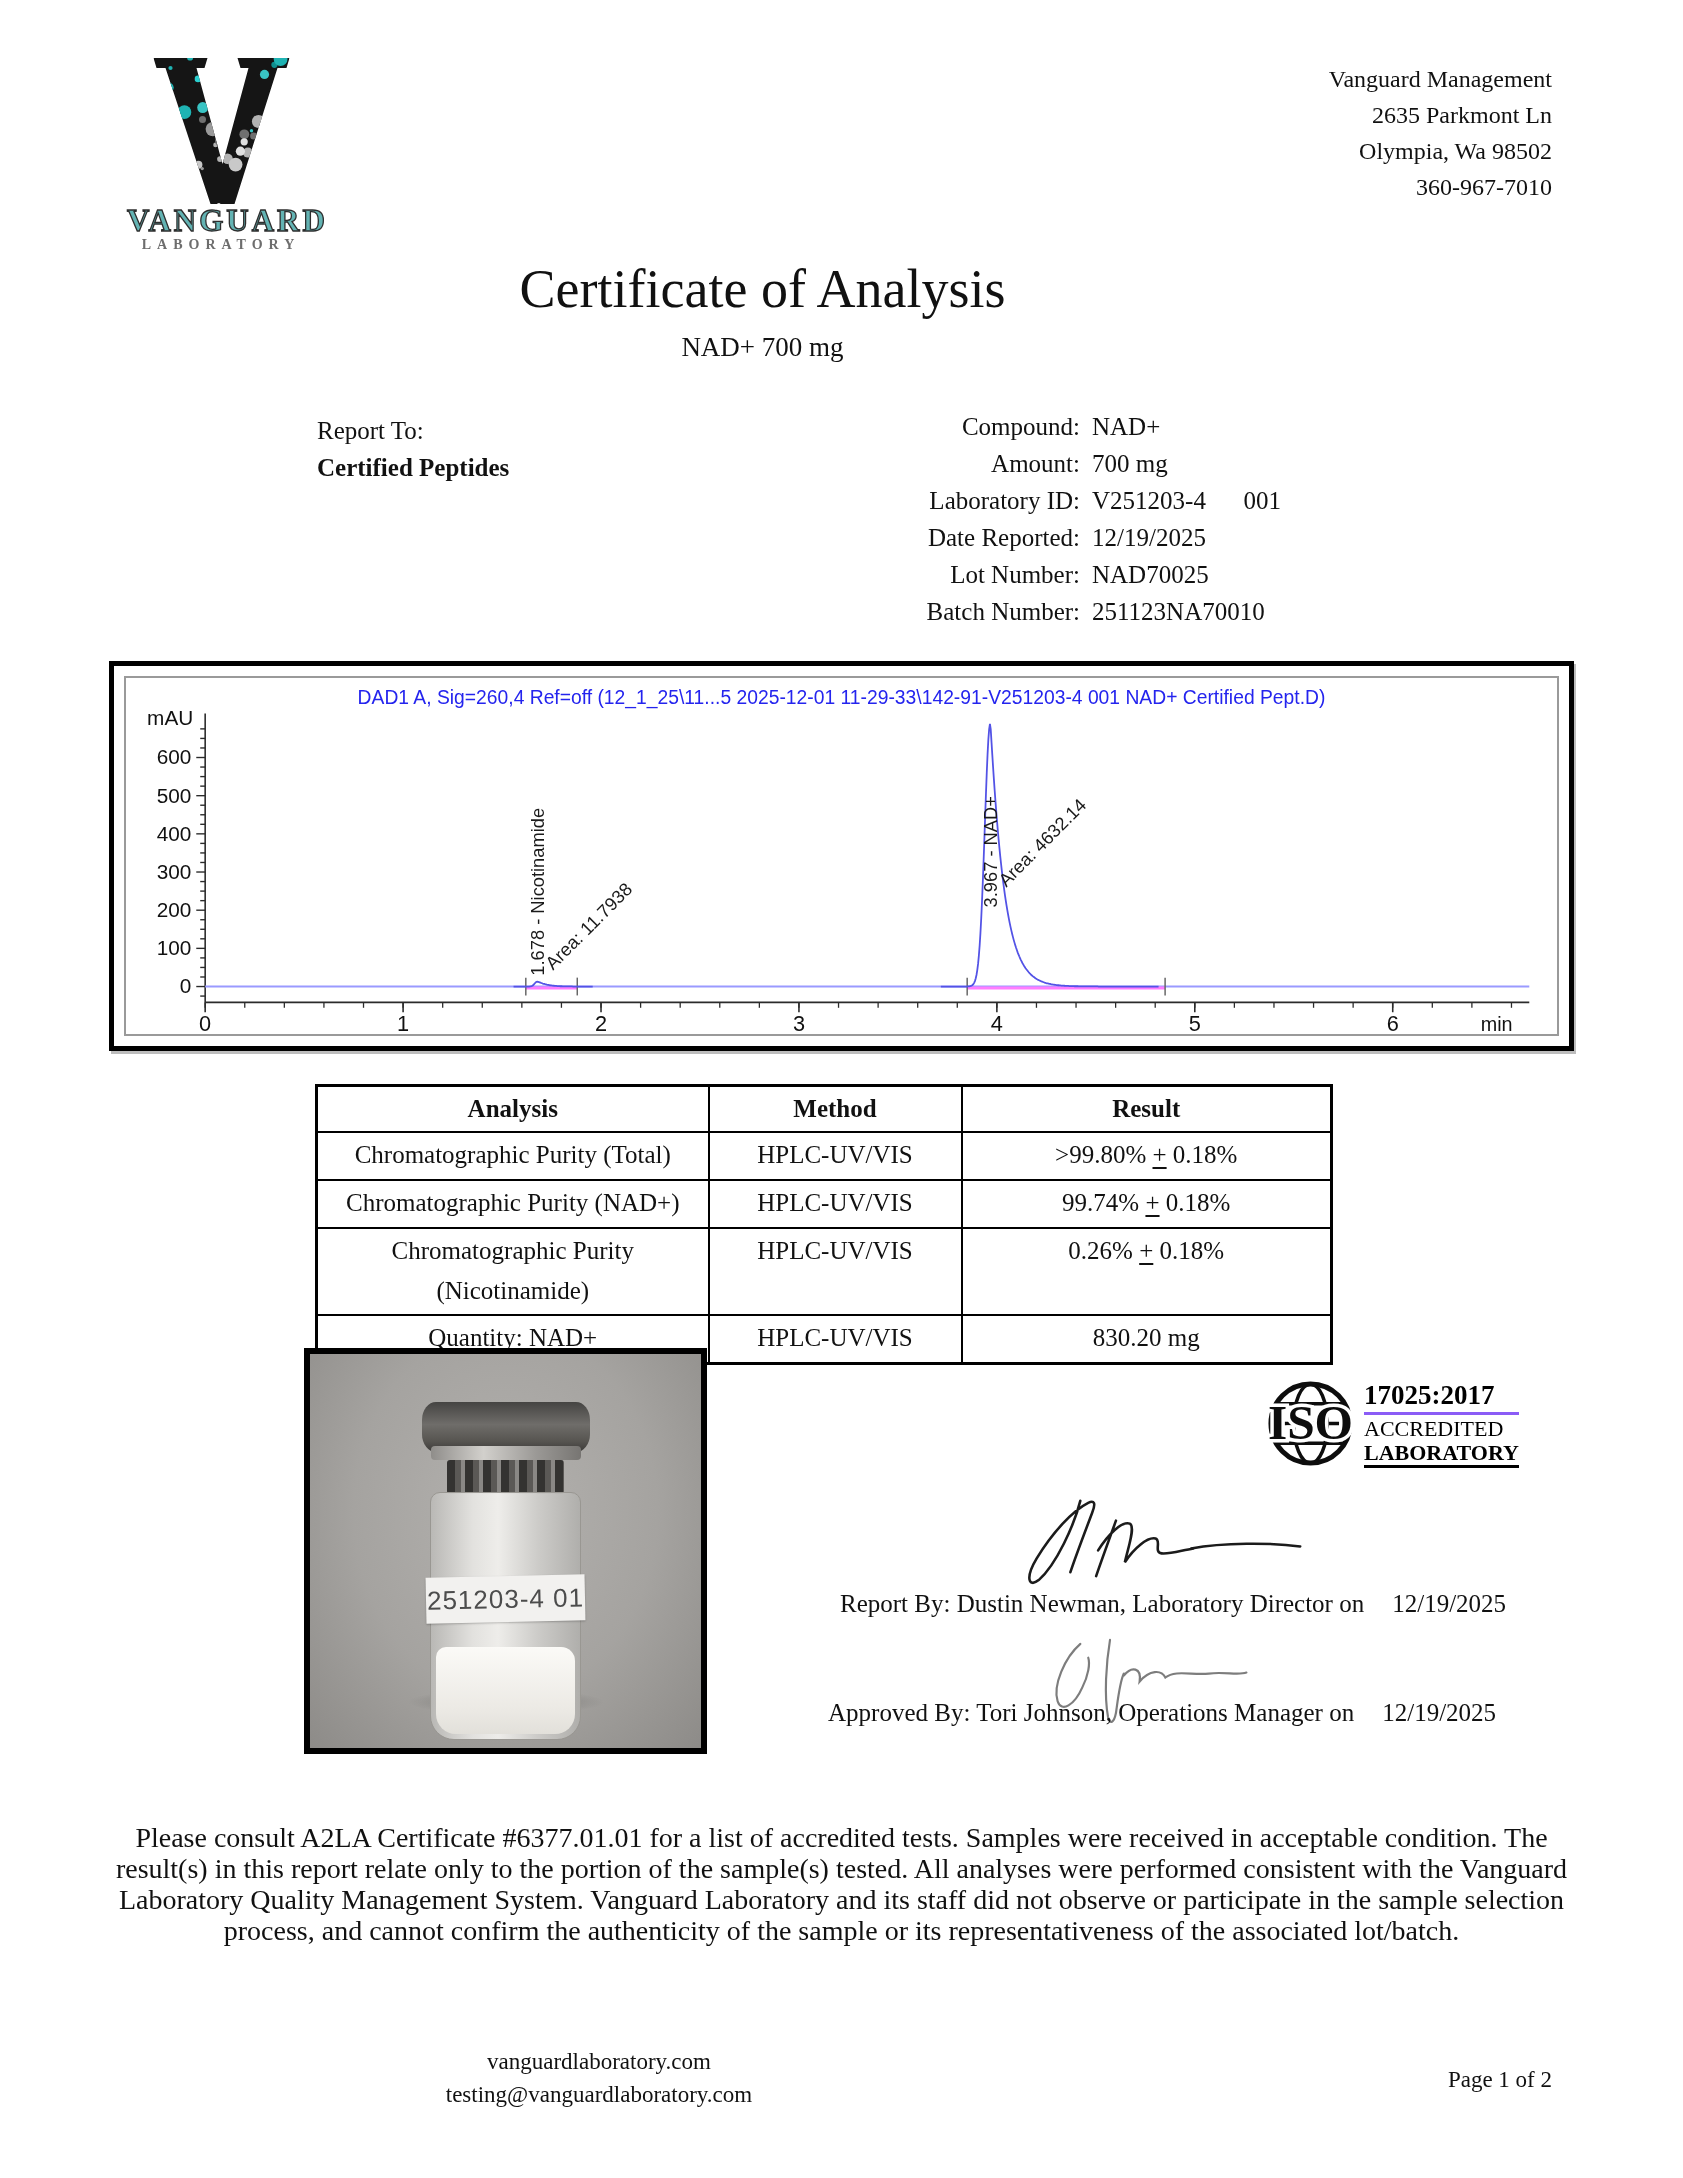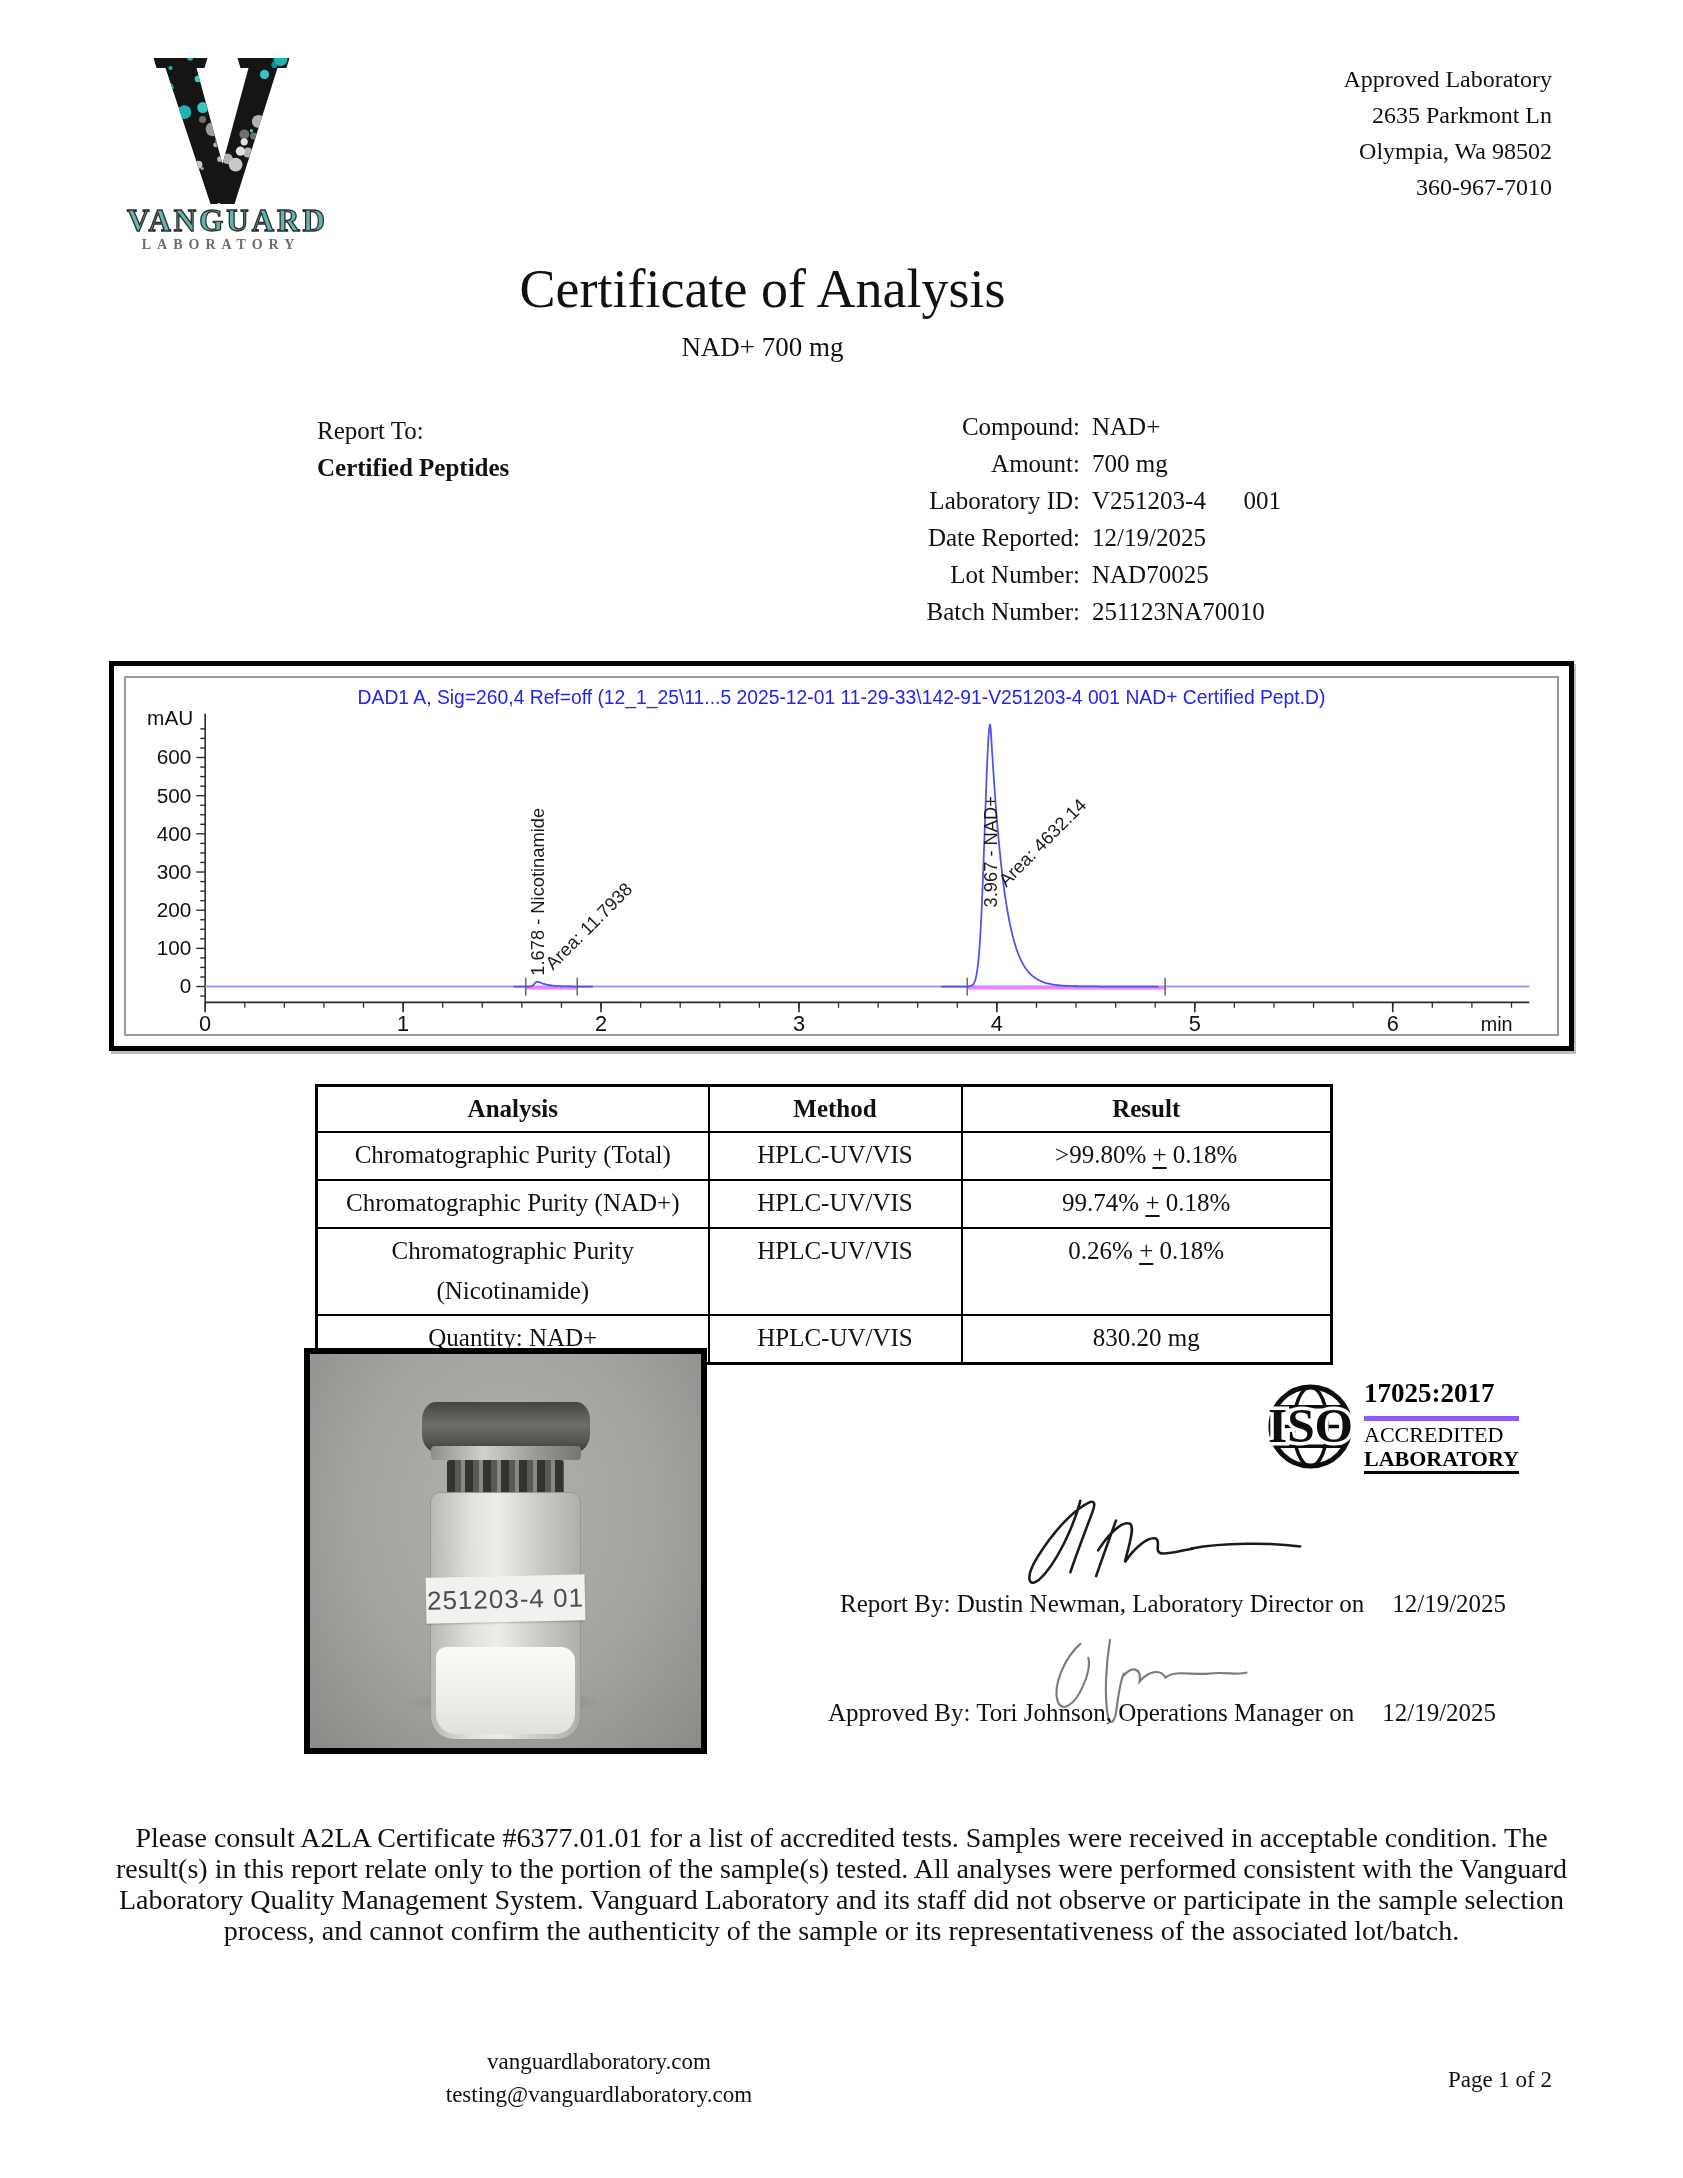--- a/index.html
+++ b/index.html
@@ -61,21 +61,21 @@
   .vial-label{position:absolute;left:-5px;right:-5px;top:83px;height:46px;background:#f2f1ef;
        transform:rotate(-1.2deg);box-shadow:0 1px 2px rgba(0,0,0,.25);
        font-family:"Liberation Sans",sans-serif;font-size:26px;color:#4c4c4c;letter-spacing:1px;
        display:flex;align-items:center;justify-content:center;}
   .powder{position:absolute;left:5px;right:5px;bottom:5px;height:87px;border-radius:10px 14px 20px 20px;
        background:linear-gradient(180deg,#fbfaf7,#eceae5 70%,#e2e0da);}
 
   
   .iso{left:1265px;top:1378px;display:flex;align-items:center;gap:8px;}
   .iso-text{font-family:"Liberation Serif",serif;color:#000;}
-  .iso-l1{font-size:27px;font-weight:bold;border-bottom:5px solid #8b5cf6;padding-bottom:7px;}
+  .iso-l1{font-size:27px;font-weight:bold;border-bottom:3px solid #8b5cf6;padding-bottom:1px;}
   .iso-l2{font-size:22px;font-weight:normal;line-height:24px;margin-top:2px;}
   .iso-l3{font-size:22px;font-weight:bold;line-height:24px;border-bottom:3px solid #000;}
   .sigline{font-size:25px;display:flex;}
   .sigline .date{margin-left:28px;}
   .sig1{left:1005px;top:1487px;}
   .sigline1{left:840px;top:1590px;}
   .sig2{left:1025px;top:1630px;}
   .sigline2{left:828px;top:1699px;}
 
   .disclaimer{left:109px;top:1822px;width:1465px;text-align:center;font-size:28px;line-height:31px;}
@@ -169,21 +169,21 @@
             <circle cx="33.3" cy="119.8" r="2.1" fill="#b3b3b3"></circle>
             <circle cx="112.0" cy="95.3" r="5.8" fill="#e0e0e0"></circle>
           </g>
       </g>
     </svg>
     <div class="logo-word">VANGUARD</div>
     <div class="logo-sub">LABORATORY</div>
   </div>
 
   <div class="abs addr">
-    <div>Approved Laboratory</div>
+    <div>Vanguard Management</div>
     <div>2635 Parkmont Ln</div>
     <div>Olympia, Wa 98502</div>
     <div>360-967-7010</div>
   </div>
 
   <div class="abs hero">
     <div class="title">Certificate of Analysis</div>
     <div class="subtitle">NAD+ 700 mg</div>
   </div>
 

